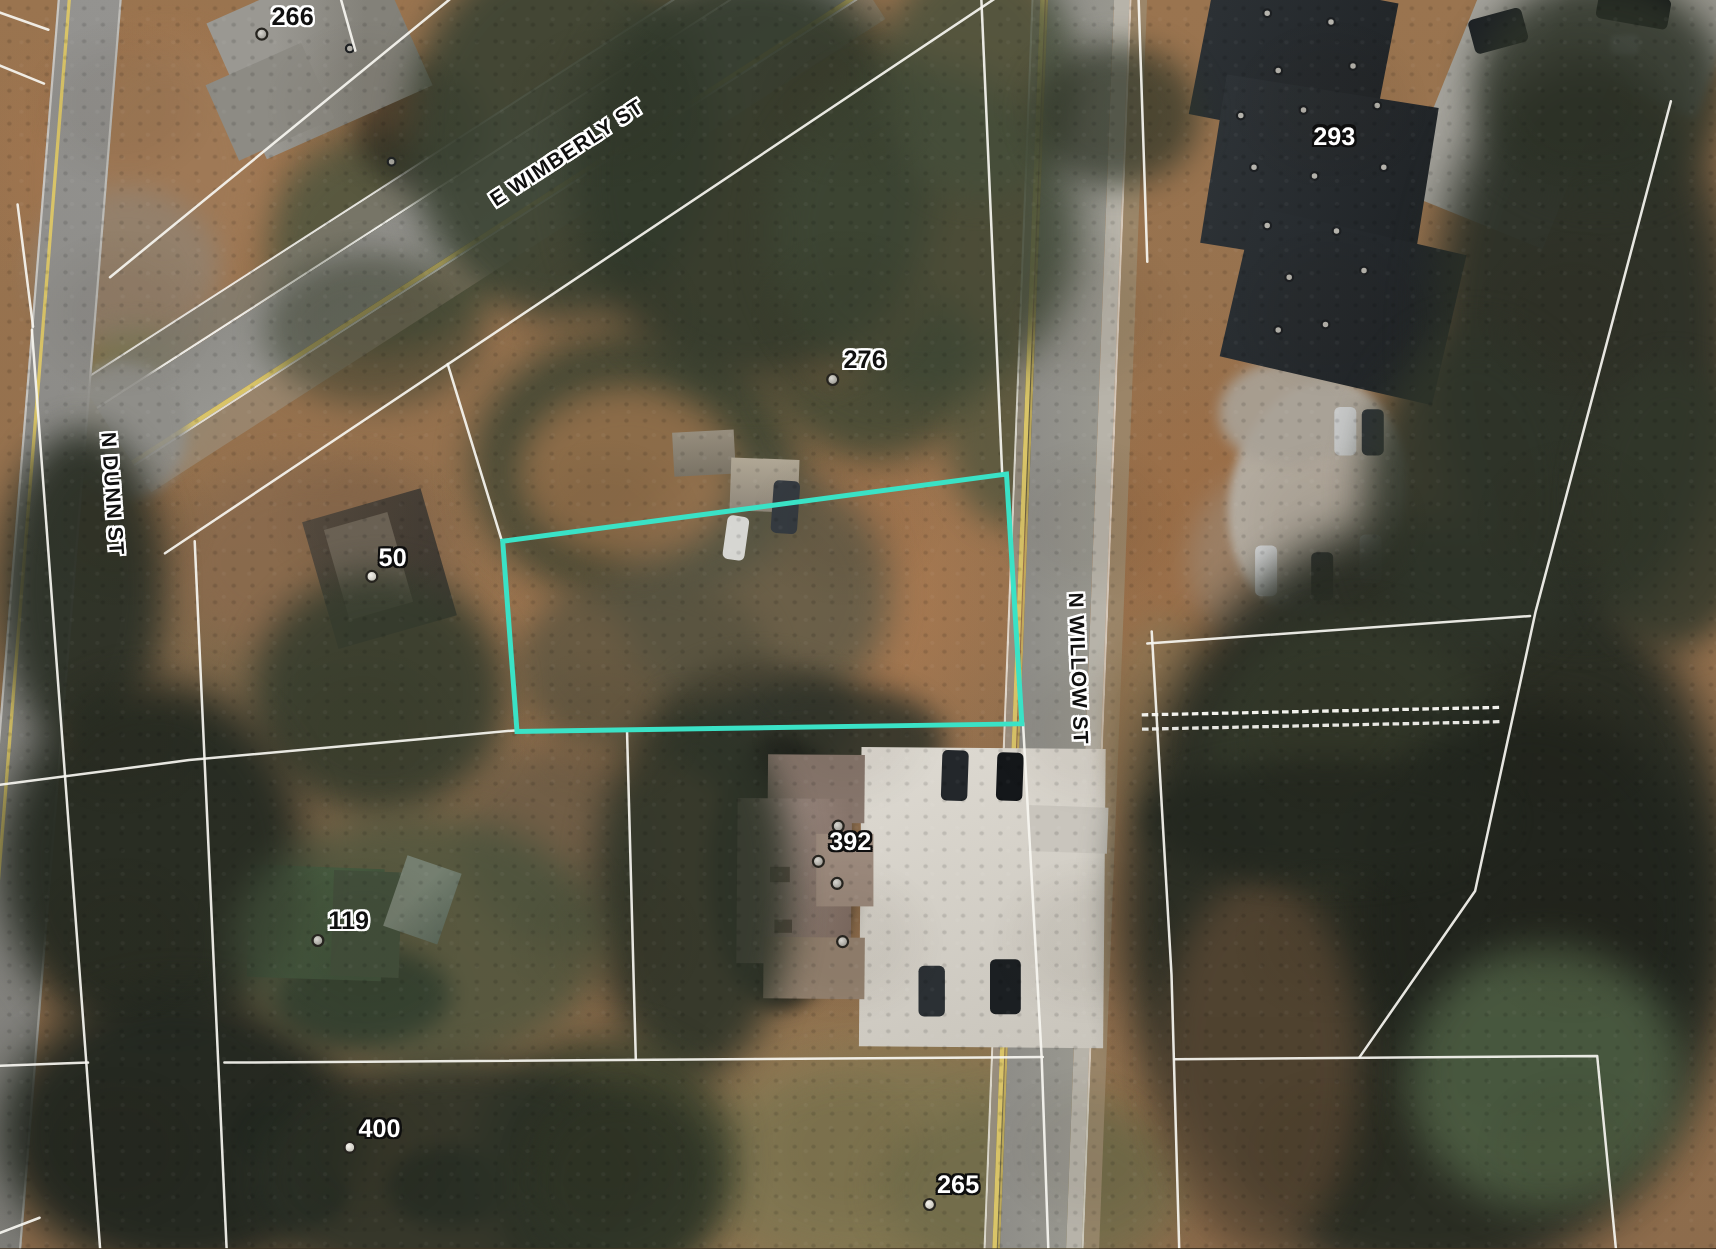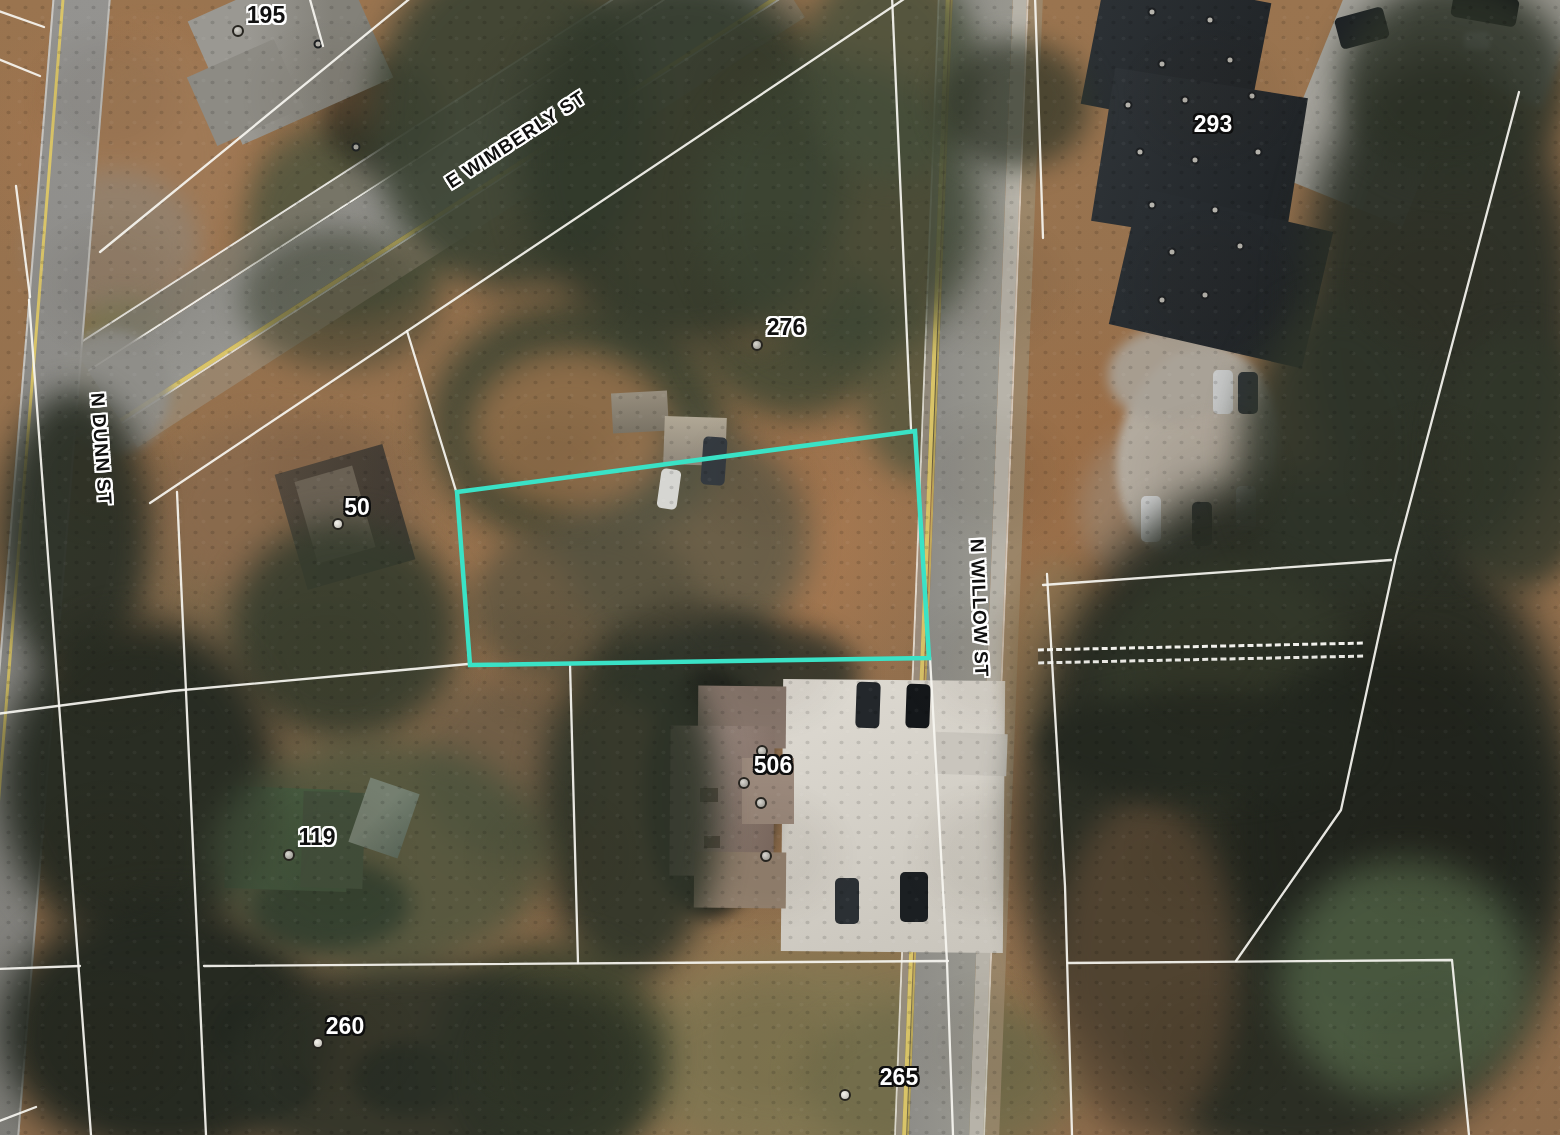--- a/index.html
+++ b/index.html
@@ -276,22 +276,22 @@
     <div class="marker" style="left:762px;top:751px"></div>
     <div class="marker" style="left:744px;top:783px"></div>
     <div class="marker" style="left:761px;top:803px"></div>
     <div class="marker" style="left:766px;top:856px"></div>
   </div>
 
   <div class="map-label lbl-dark street" style="left:516px;top:140px;transform:translate(-50%,-50%) rotate(-33deg);">E WIMBERLY ST</div>
   <div class="map-label lbl-dark street" style="left:101px;top:449px;transform:translate(-50%,-50%) rotate(86deg);">N DUNN ST</div>
   <div class="map-label lbl-dark street" style="left:979px;top:608px;transform:translate(-50%,-50%) rotate(88deg);">N WILLOW ST</div>
 
-  <div class="map-label lbl-dark addr" style="left:266px;top:15px;transform:translate(-50%,-50%);">195</div>
+  <div class="map-label lbl-dark addr" style="left:266px;top:15px;transform:translate(-50%,-50%);">266</div>
   <div class="map-label lbl-light addr" style="left:1213px;top:124px;transform:translate(-50%,-50%);">293</div>
   <div class="map-label lbl-dark addr" style="left:786px;top:327px;transform:translate(-50%,-50%);">276</div>
   <div class="map-label lbl-light addr" style="left:357px;top:507px;transform:translate(-50%,-50%);">50</div>
-  <div class="map-label lbl-light addr" style="left:773px;top:765px;transform:translate(-50%,-50%);">506</div>
+  <div class="map-label lbl-light addr" style="left:773px;top:765px;transform:translate(-50%,-50%);">392</div>
   <div class="map-label lbl-dark addr" style="left:317px;top:837px;transform:translate(-50%,-50%);">119</div>
-  <div class="map-label lbl-light addr" style="left:345px;top:1026px;transform:translate(-50%,-50%);">260</div>
-  <div class="map-label lbl-light addr" style="left:871px;top:1077px;transform:translate(-50%,-50%);margin-left:28px;">265</div>
+  <div class="map-label lbl-light addr" style="left:345px;top:1026px;transform:translate(-50%,-50%);">400</div>
+  <div class="map-label lbl-light addr" style="left:871px;top:1077px;transform:translate(-50%,-50%);">265</div>
 
 </div>
 
 </body></html>

